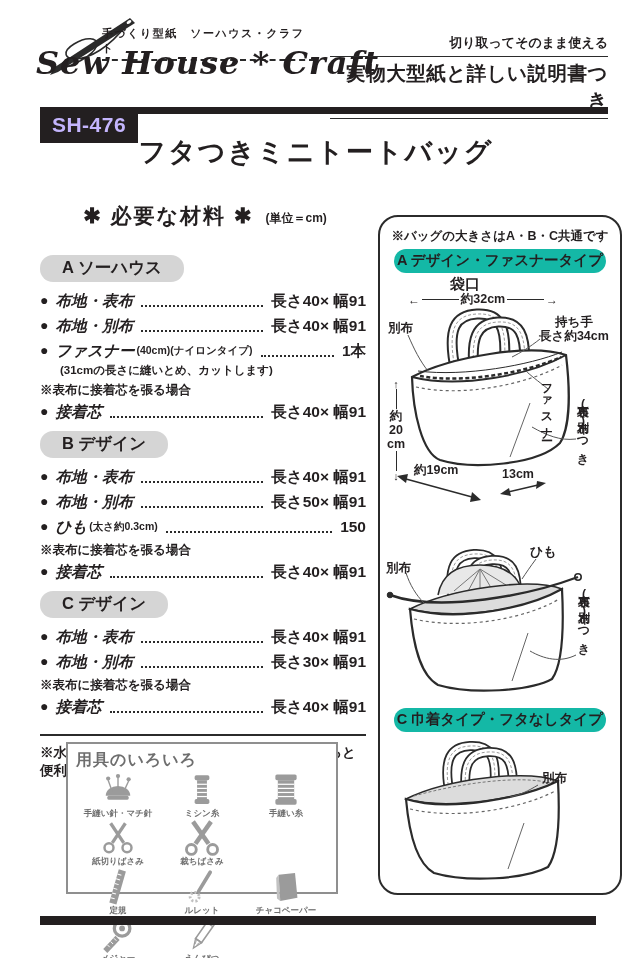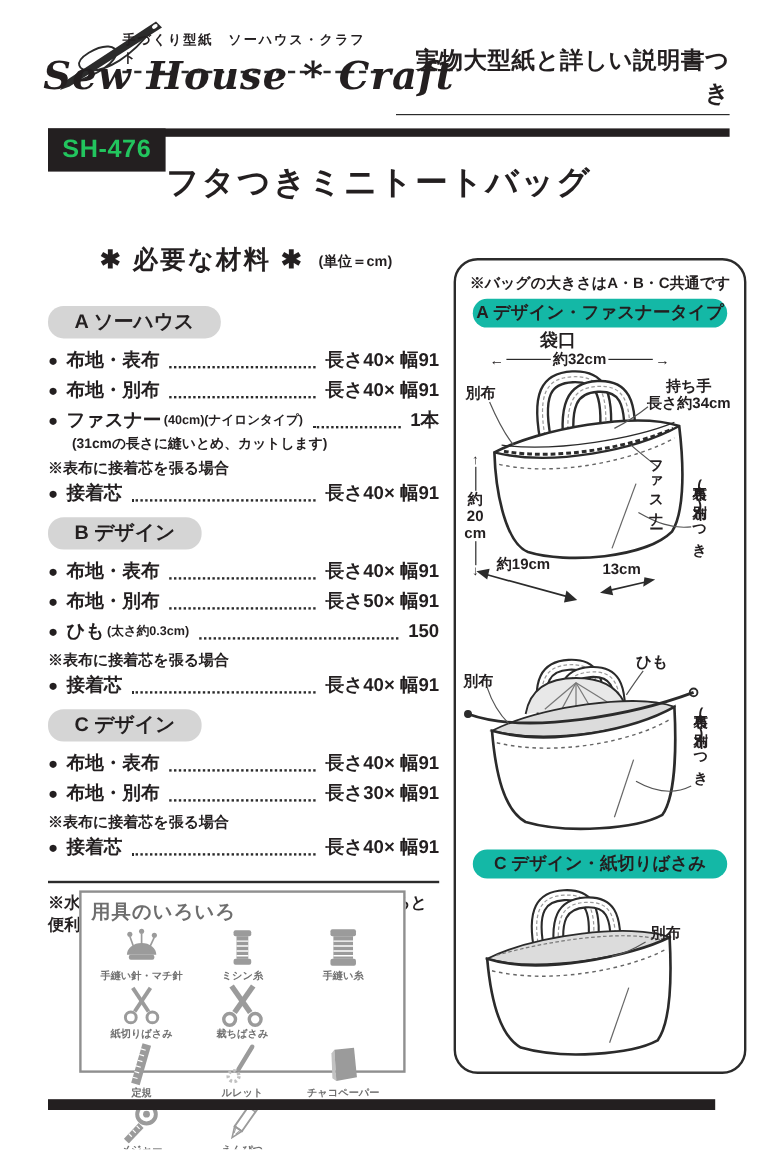--- a/index.html
+++ b/index.html
@@ -15,37 +15,37 @@
   .logo-brand { position:absolute; left:6px; top:32px; font-family:"DejaVu Serif", serif;
                 font-style:italic; font-weight:bold; font-size:32px; letter-spacing:1px; white-space:nowrap; }
 
   .hdr-right { position:absolute; right:32px; top:34px; width:278px; text-align:right; }
   .hdr-line1 { font-size:13px; font-weight:bold; padding-bottom:4px; border-bottom:1.5px solid #2b2b2b; }
   .hdr-line2 { font-size:19.5px; font-weight:bold; padding:3px 0 4px; border-bottom:1.5px solid #2b2b2b; letter-spacing:0.5px; }
 
   
   .codebar { position:absolute; left:40px; top:107px; width:568px; height:7px; background:#231f20; }
   .codebox { position:absolute; left:40px; top:107px; width:98px; height:36px; background:#231f20;
-             color:#22c55e; display:flex; align-items:center; justify-content:center;
+             color:#c4b5fd; display:flex; align-items:center; justify-content:center;
              font-size:21px; font-weight:bold; letter-spacing:0.5px; }
   .main-title { position:absolute; left:0; top:134px; width:632px; text-align:center;
                 font-size:27px; font-weight:bold; letter-spacing:2px; }
 
   
   .mat-head { position:absolute; left:40px; top:202px; width:330px; display:flex;
               justify-content:center; align-items:flex-end; gap:12px; }
   .mat-head-title { font-size:21px; font-weight:bold; letter-spacing:2px; }
   .mat-unit { font-size:12px; font-weight:bold; padding-bottom:3px; }
 
   .mat-col { position:absolute; left:40px; top:248px; width:326px; }
   .pill { display:inline-block; background:#d5d5d5; border-radius:13px; padding:2px 22px 3px;
           font-size:16.5px; font-weight:bold; margin:7px 0 6px; }
   .mrow { display:flex; align-items:flex-end; font-weight:bold; font-size:15.5px; line-height:25px; }
   .bullet { margin-right:7px; font-size:14px; line-height:25px; }
-  .mname { white-space:nowrap; }
+  .mname { white-space:nowrap;font-style:italic; }
   .mnote { font-size:10.5px; margin-left:2px; white-space:nowrap; }
   .leader { flex:1; border-bottom:2.5px dotted #2b2b2b; margin:0 8px 6px; min-width:12px; }
   .mval { white-space:nowrap; }
   .subnote { font-size:11.5px; font-weight:bold; margin:0 0 3px 20px; line-height:15px; }
   .casenote { font-size:12.5px; font-weight:bold; line-height:18px; margin-top:2px; }
   .tip { border-top:2px solid #2b2b2b; margin-top:15px; padding-top:8px; font-size:13.5px; font-weight:bold; }
 
   
   .toolbox { position:absolute; left:66px; top:742px; width:272px; height:152px;
              border:2px solid #8f8f8f; padding:6px 8px 4px; background:#fff; }
@@ -105,20 +105,21 @@
     <svg class="logo-needle" width="285" height="88" viewBox="0 0 285 88">
       <path d="M97,12 C60,62 18,48 44,32 C70,16 84,40 28,58" fill="none" stroke="#2b2b2b" stroke-width="1.6"></path>
       <polygon points="100,6 105,11 28,60 20,63 25,55" fill="#2b2b2b"></polygon>
       <ellipse cx="99" cy="10" rx="2.6" ry="1.6" fill="#fff" transform="rotate(-33 99 10)"></ellipse>
     </svg>
     <div class="logo-tagline">手づくり型紙　ソーハウス・クラフト</div>
     <div class="logo-brand">Sew House * Craft</div>
   </div>
 
   <div class="hdr-right">
+    <div class="hdr-line1">切り取ってそのまま使える</div>
     <div class="hdr-line2">実物大型紙と詳しい説明書つき</div>
   </div>
 
   <div class="codebar"></div>
   <div class="codebox">SH-476</div>
   <div class="main-title">フタつきミニトートバッグ</div>
 
   <div class="mat-head">
     <span class="mat-head-title">✱ 必要な材料 ✱</span>
     <span class="mat-unit">(単位＝cm)</span>
@@ -443,21 +444,21 @@
             <path d="M156,26 C150,34 146,40 142,46"></path>
             <path d="M196,122 C180,130 164,126 150,118"></path>
           </g>
         </g>
       </svg>
       <div class="dlabel b-lining-left">別布</div>
       <div class="dlabel b-cord">ひも</div>
       <div class="dlabel vtext b-lining-right">裏布(別布)つき</div>
     </div>
 
-    <div class="p-pill pill-c">C デザイン・紙切りばさみ</div>
+    <div class="p-pill pill-c">C 巾着タイプ・フタなしタイプ</div>
     <div class="diag diag-c">
       <svg class="bagart" width="240" height="158" viewBox="0 0 240 158">
         <g fill="none" stroke="#2b2b2b">
           <path d="M70,62 C62,24 72,14 90,13 C108,12 118,20 114,56" stroke-width="10"></path>
           <path d="M70,62 C62,24 72,14 90,13 C108,12 118,20 114,56" stroke="#fff" stroke-width="6.5"></path>
           <path d="M70,62 C62,24 72,14 90,13 C108,12 118,20 114,56" stroke="#999" stroke-width="1" stroke-dasharray="3,2"></path>
           <path d="M88,72 C80,30 90,20 108,19 C126,18 136,26 132,66" stroke-width="10"></path>
           <path d="M88,72 C80,30 90,20 108,19 C126,18 136,26 132,66" stroke="#fff" stroke-width="6.5"></path>
           <path d="M88,72 C80,30 90,20 108,19 C126,18 136,26 132,66" stroke="#999" stroke-width="1" stroke-dasharray="3,2"></path>
           <path d="M26,66 C66,46 146,36 178,48 C150,64 70,78 26,66 Z" fill="#dcdcdc" stroke-width="1.5"></path>

